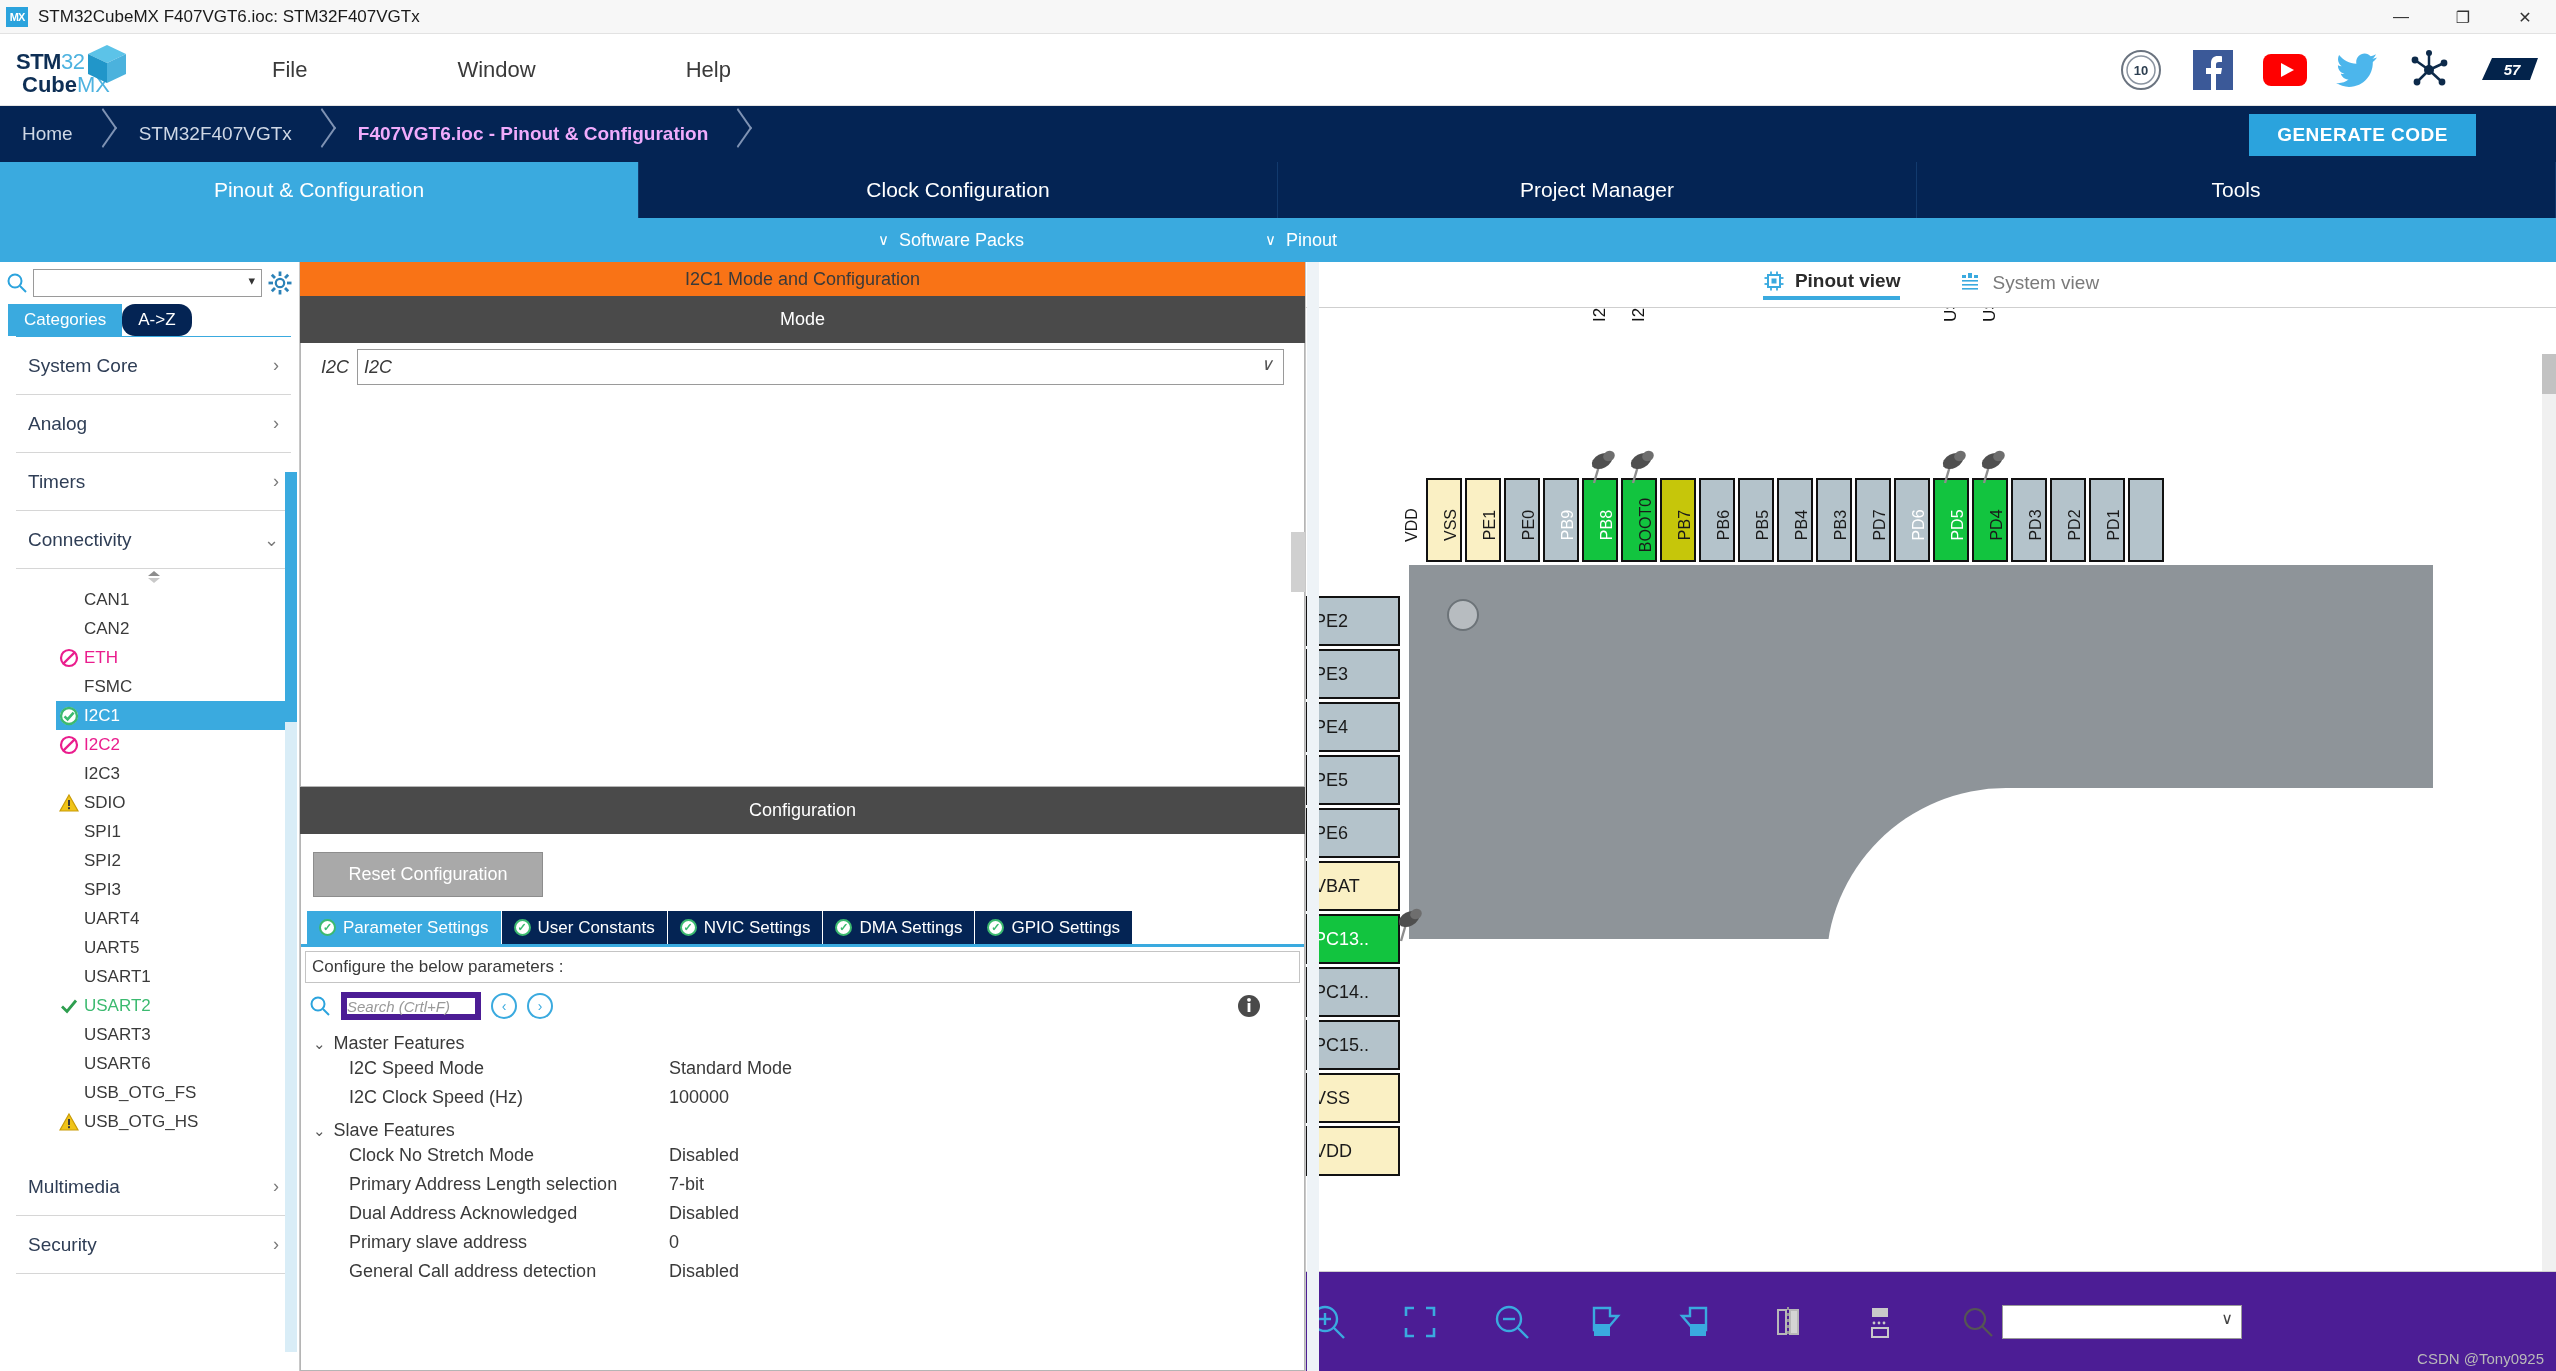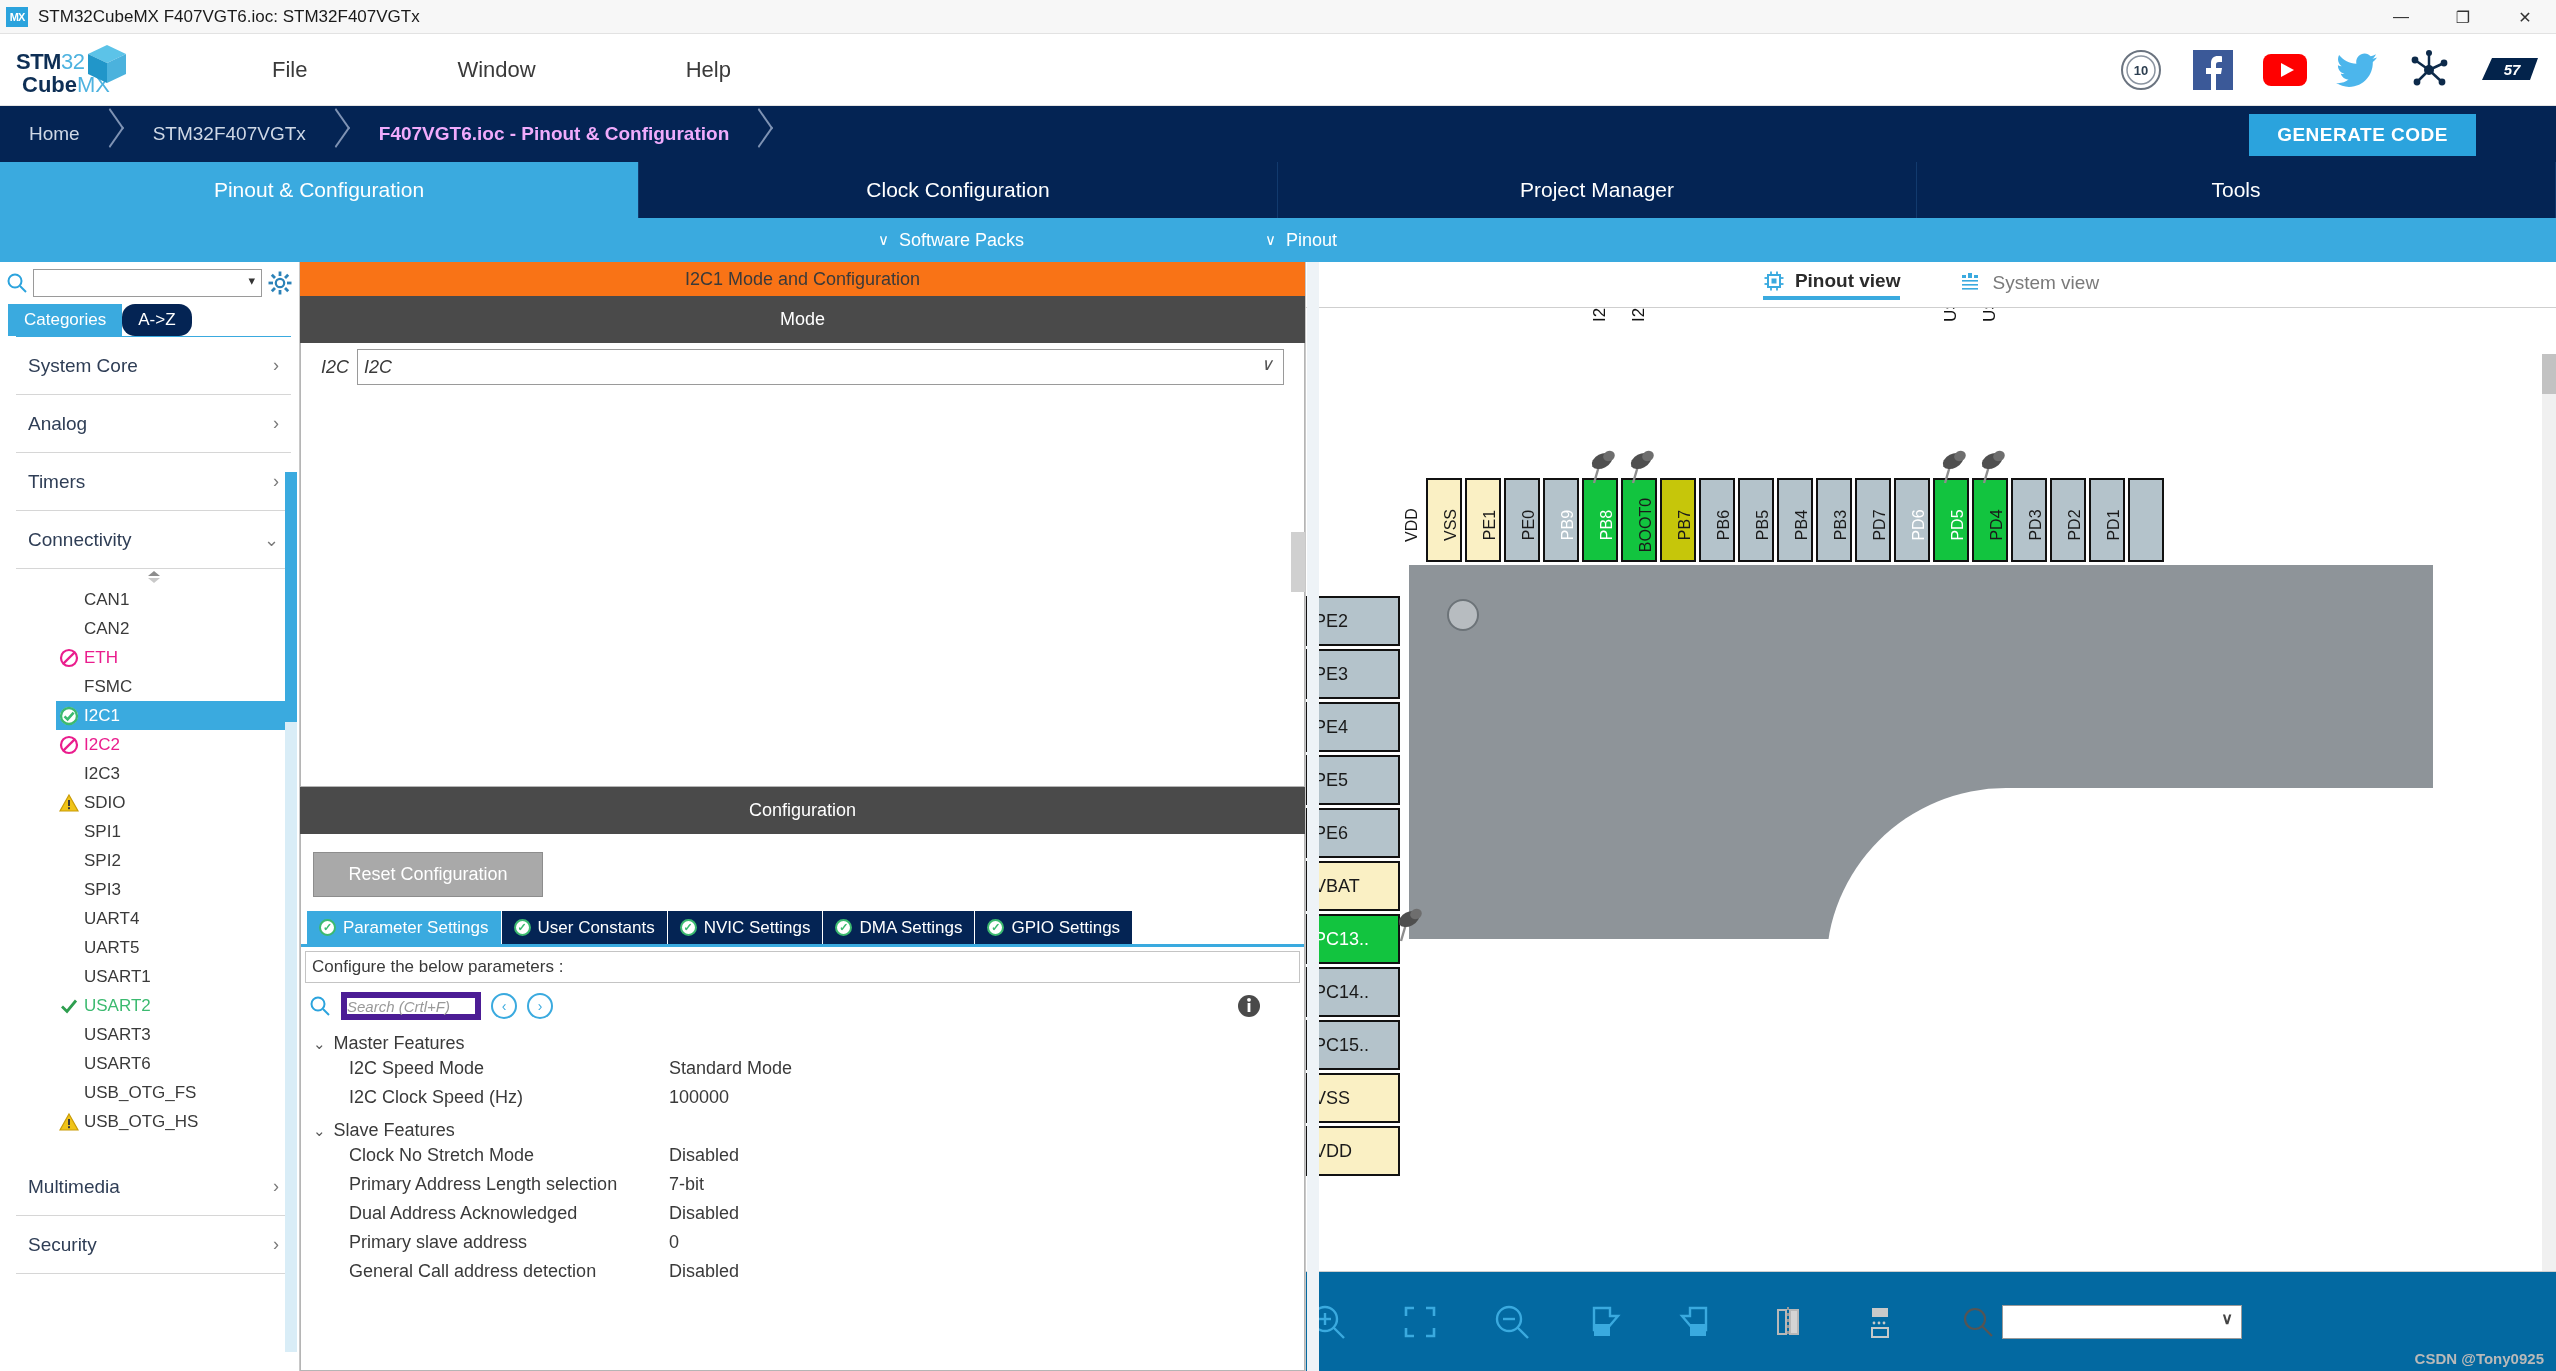--- a/index.html
+++ b/index.html
@@ -28,21 +28,21 @@
   .logo-text2 .lt { color:#4eb3e0; font-weight:normal; }
   .cube { position:absolute; left:74px; top:4px; width:42px; height:42px; }
   .menu-items { display:flex; margin-left:150px; gap:150px; }
   .menu-item { font-size:22px; color:#3a3a3a; cursor:pointer; }
   .top-icons { position:absolute; right:14px; display:flex; align-items:center; gap:26px; }
   .ti { width:46px; height:46px; display:flex; align-items:center; justify-content:center; cursor:pointer; }
 
   
   .breadcrumb { height:56px; background:#042454; display:flex; align-items:center;
     position:relative; }
-  .crumb { display:flex; align-items:center; height:43px; padding-left:29px; color:#cfd8e6;
+  .crumb { display:flex; align-items:center; height:43px; padding-left:22px; color:#cfd8e6;
     font-size:19px;text-align:right; }
   .crumb.active { color:#f0abfc; font-weight:bold; }
   .chev { width:28px; height:56px; position:relative; margin-left:16px; }
   .chev:after { content:""; position:absolute; left:2px; top:10px; width:22px; height:22px;
     border-top:2px solid #7f93b4; border-right:2px solid #7f93b4; transform:rotate(45deg) skew(10deg,10deg); }
   .gen-code { position:absolute; right:80px; top:8px; background:#2ba3dd; color:#fff;
     font-size:19px; font-weight:bold; padding:10px 28px; cursor:pointer; letter-spacing:0.5px; }
 
   
   .maintabs { height:56px; background:#042454; display:flex; }
@@ -154,21 +154,21 @@
   .lpin.act { background:#12c43f; color:#fff; }
 
   .chipbody { position:absolute; left:100px; top:254px; width:1030px; height:380px;
     background:#8e9499; border:3px solid #fff; }
   .chipdot { position:absolute; left:38px; top:34px; width:32px; height:32px; border-radius:50%;
     background:#b7bcc0; border:2px solid #6c7378; }
   .chipcurve { position:absolute; left:520px; top:480px; width:740px; height:240px; background:#fff;
     border-top-left-radius:180px; }
 
   .bottombar { height:100px; border-top:1px solid #cfcfcf; display:flex; align-items:center;
-    gap:48px; position:relative; background:#0369a1;font-weight:bold; }
+    gap:48px; position:relative; background:#4c1d95; }
   .tbico { width:44px; height:44px; display:flex; align-items:center; justify-content:center;
     cursor:pointer; }
   .bsearch { display:flex; align-items:center; gap:6px; margin-left:10px; }
   .bsearch-in { width:240px; height:34px; border:1px solid #9a9a9a; background:#fff; position:relative; }
   .bsearch-in:after { content:"\2228"; position:absolute; right:8px; top:3px; font-size:16px; color:#444; }
   .watermark { position:absolute; right:12px; bottom:4px; font-size:15px; color:#b9b9b9; }
 
   .rvscroll { position:absolute; right:0; top:46px; width:14px; height:1010px; background:#f0f0f0; }
   .rvthumb { position:absolute; right:0; top:46px; width:14px; height:40px; background:#c2c2c2; }
 

